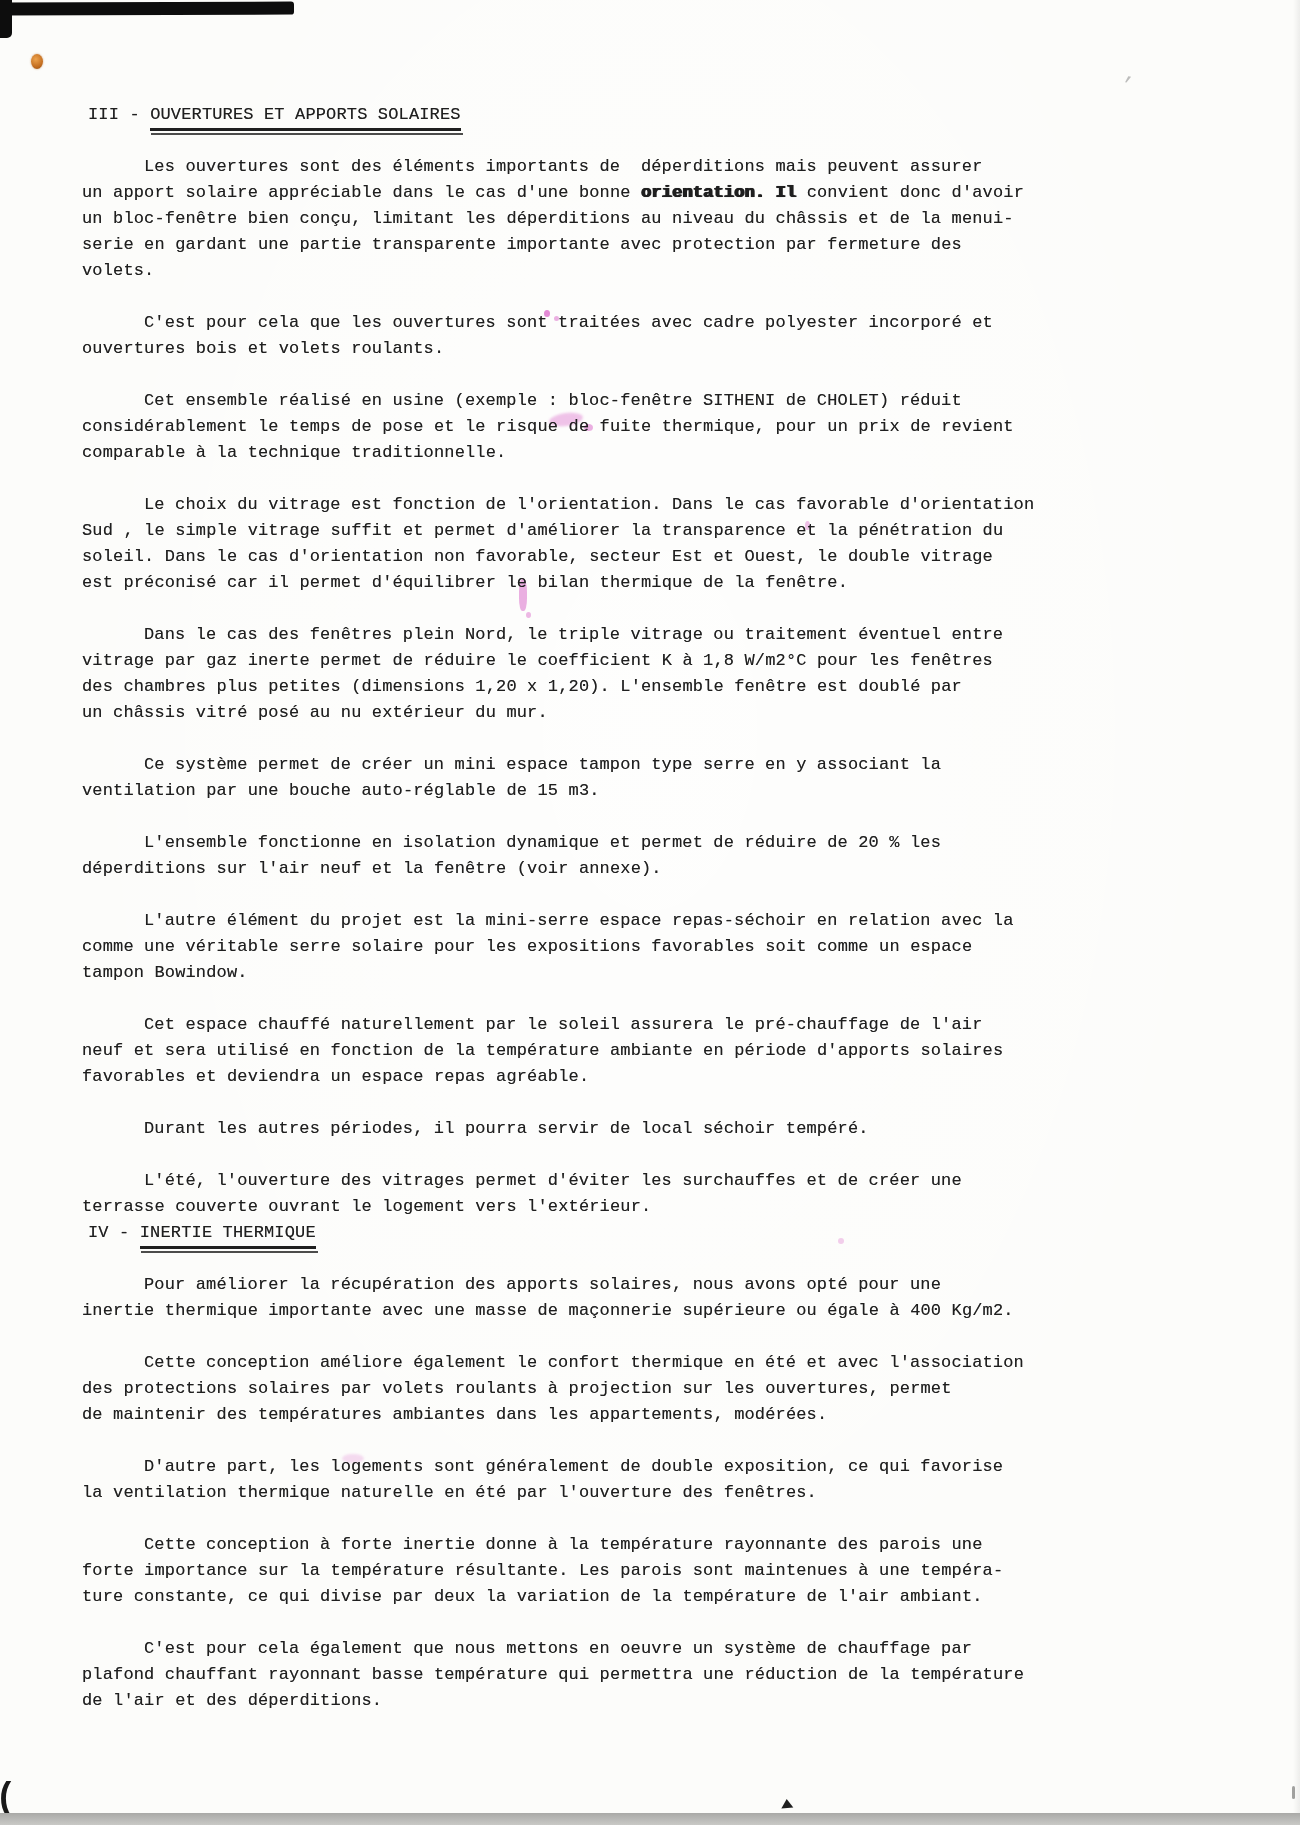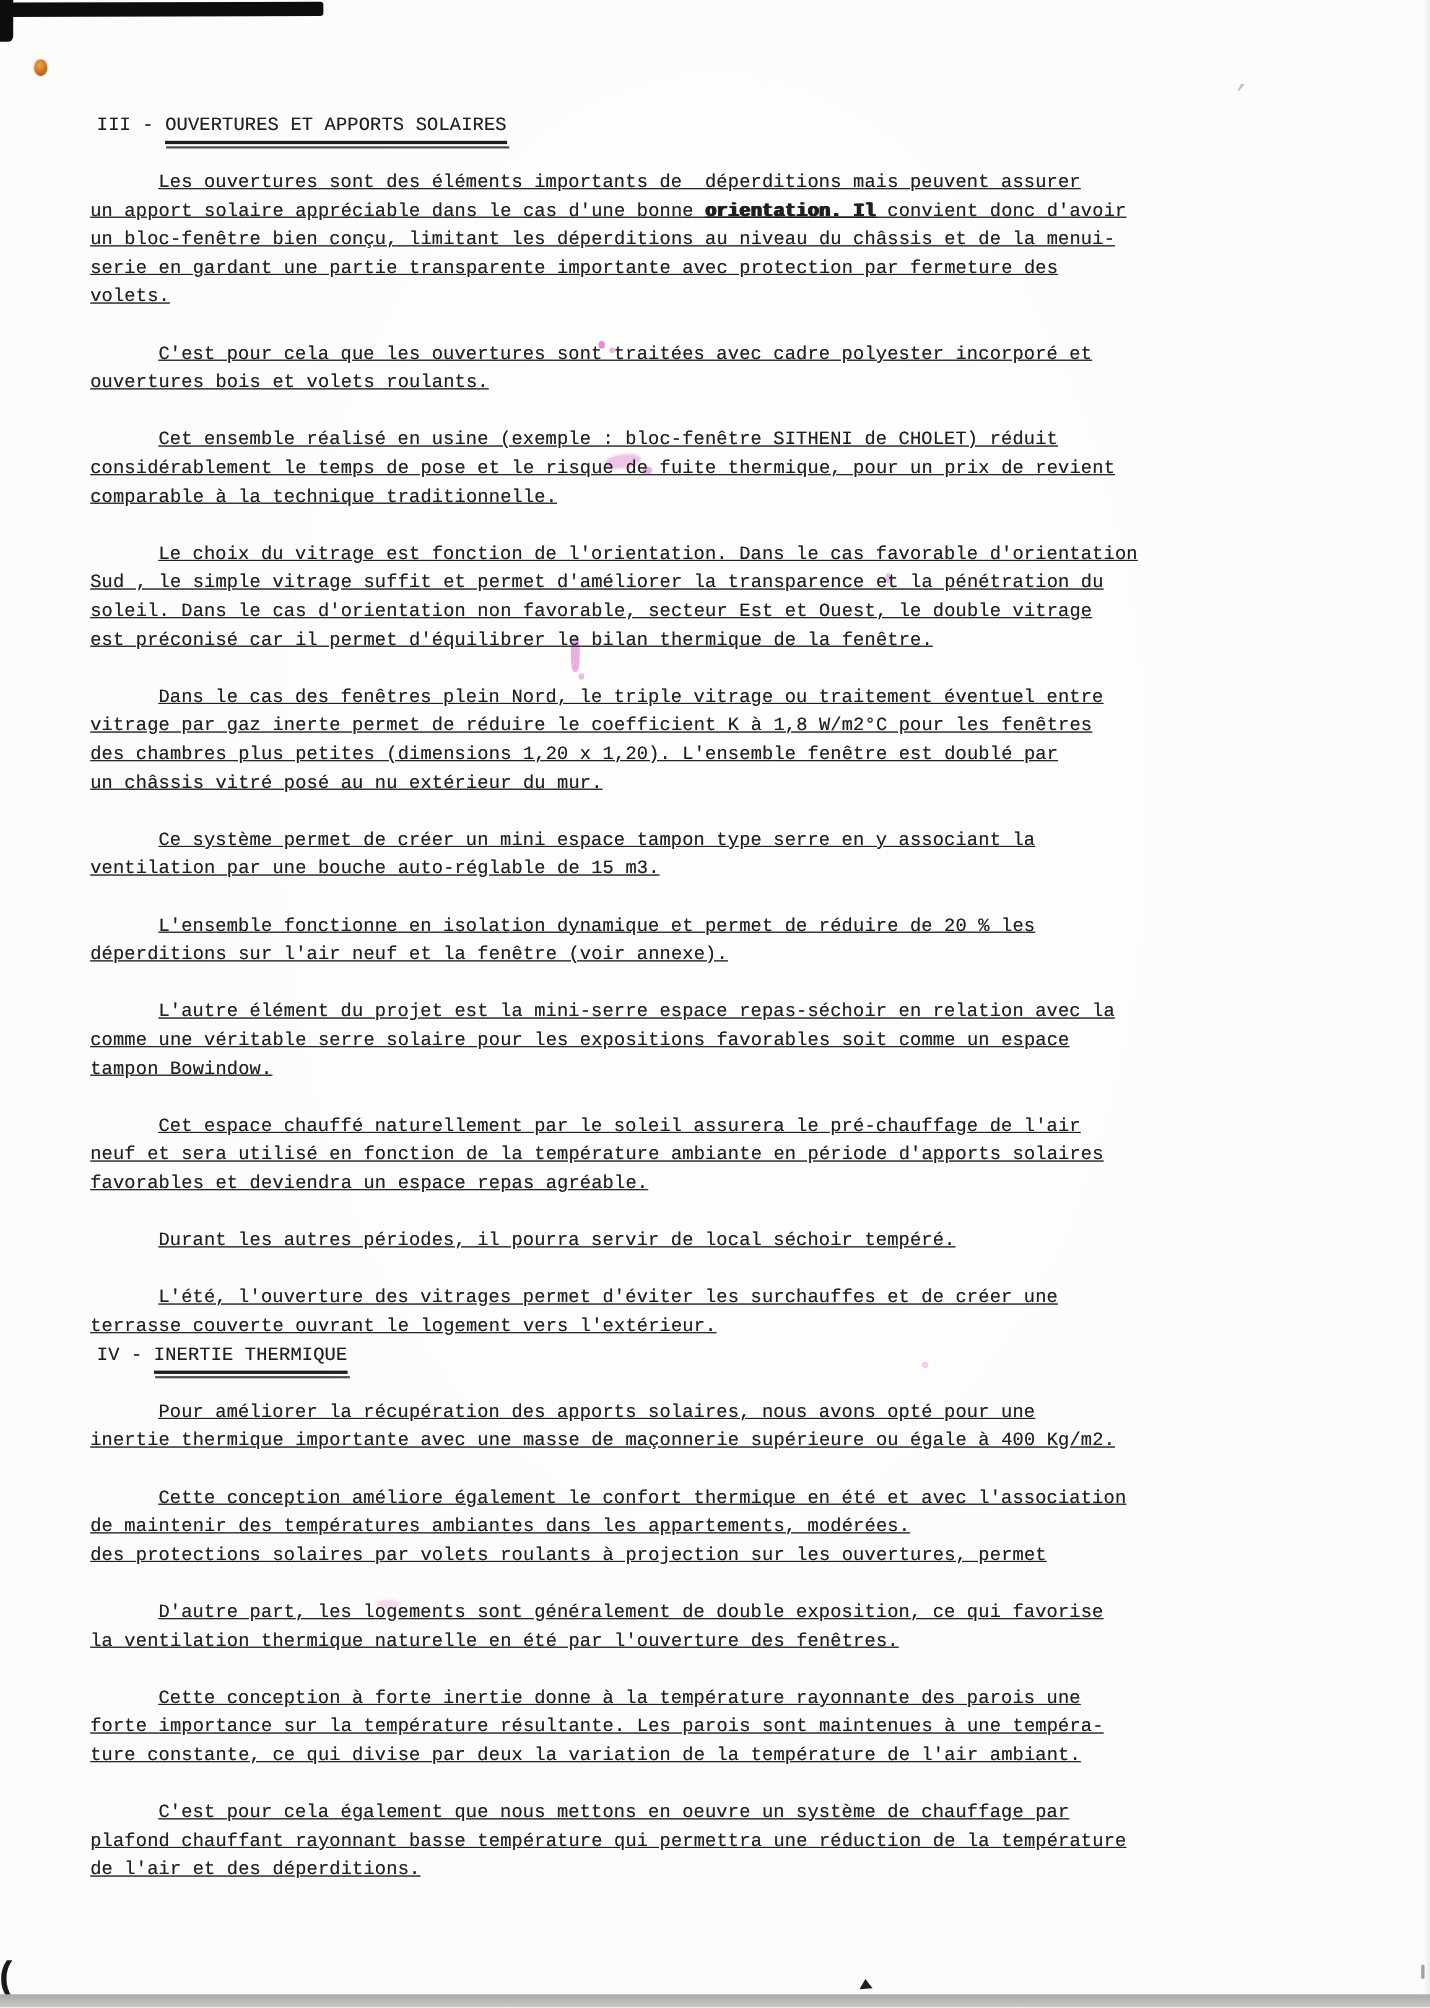--- a/index.html
+++ b/index.html
@@ -24,21 +24,21 @@
   }
   
   .doc{
     position:absolute;left:82px;top:0;width:1200px;
     padding-top:102px;
     color:var(--ink);
     font-size:17px;
     letter-spacing:0.15px;
     text-shadow:0 0 0.6px rgba(25,25,25,.55);
   }
-  .line{height:26px;line-height:26px;white-space:pre;text-decoration:underline;}
+  .line{height:26px;line-height:26px;white-space:pre;}
   .line.first{padding-left:62px;}
   .para{margin-top:26px;}
   .heading{margin-left:6px;height:33px;line-height:26px;white-space:pre;}
   .heading:not(:first-child){}
   .heading + .para{margin-top:19px;}
   .underline{
     position:relative;
     border-bottom:3px solid var(--ink);
     padding-bottom:4px;
   }
@@ -157,22 +157,22 @@
         <div class="line first"><span>L'été, l'ouverture des vitrages permet d'éviter les surchauffes et de créer une</span></div>
         <div class="line"><span>terrasse couverte ouvrant le logement vers l'extérieur.</span></div>
       </div>
       <div class="heading"><span>IV - </span><span class="underline">INERTIE THERMIQUE</span></div>
       <div class="para">
         <div class="line first"><span>Pour améliorer la récupération des apports solaires, nous avons opté pour une</span></div>
         <div class="line"><span>inertie thermique importante avec une masse de maçonnerie supérieure ou égale à 400 Kg/m2.</span></div>
       </div>
       <div class="para">
         <div class="line first"><span>Cette conception améliore également le confort thermique en été et avec l'association</span></div>
+        <div class="line"><span>des protections solaires par volets roulants à projection sur les ouvertures, permet</span></div>
         <div class="line"><span>de maintenir des températures ambiantes dans les appartements, modérées.</span></div>
-        <div class="line"><span>des protections solaires par volets roulants à projection sur les ouvertures, permet</span></div>
       </div>
       <div class="para">
         <div class="line first"><span>D'autre part, les logements sont généralement de double exposition, ce qui favorise</span></div>
         <div class="line"><span>la ventilation thermique naturelle en été par l'ouverture des fenêtres.</span></div>
       </div>
       <div class="para">
         <div class="line first"><span>Cette conception à forte inertie donne à la température rayonnante des parois une</span></div>
         <div class="line"><span>forte importance sur la température résultante. Les parois sont maintenues à une tempéra-</span></div>
         <div class="line"><span>ture constante, ce qui divise par deux la variation de la température de l'air ambiant.</span></div>
       </div>

